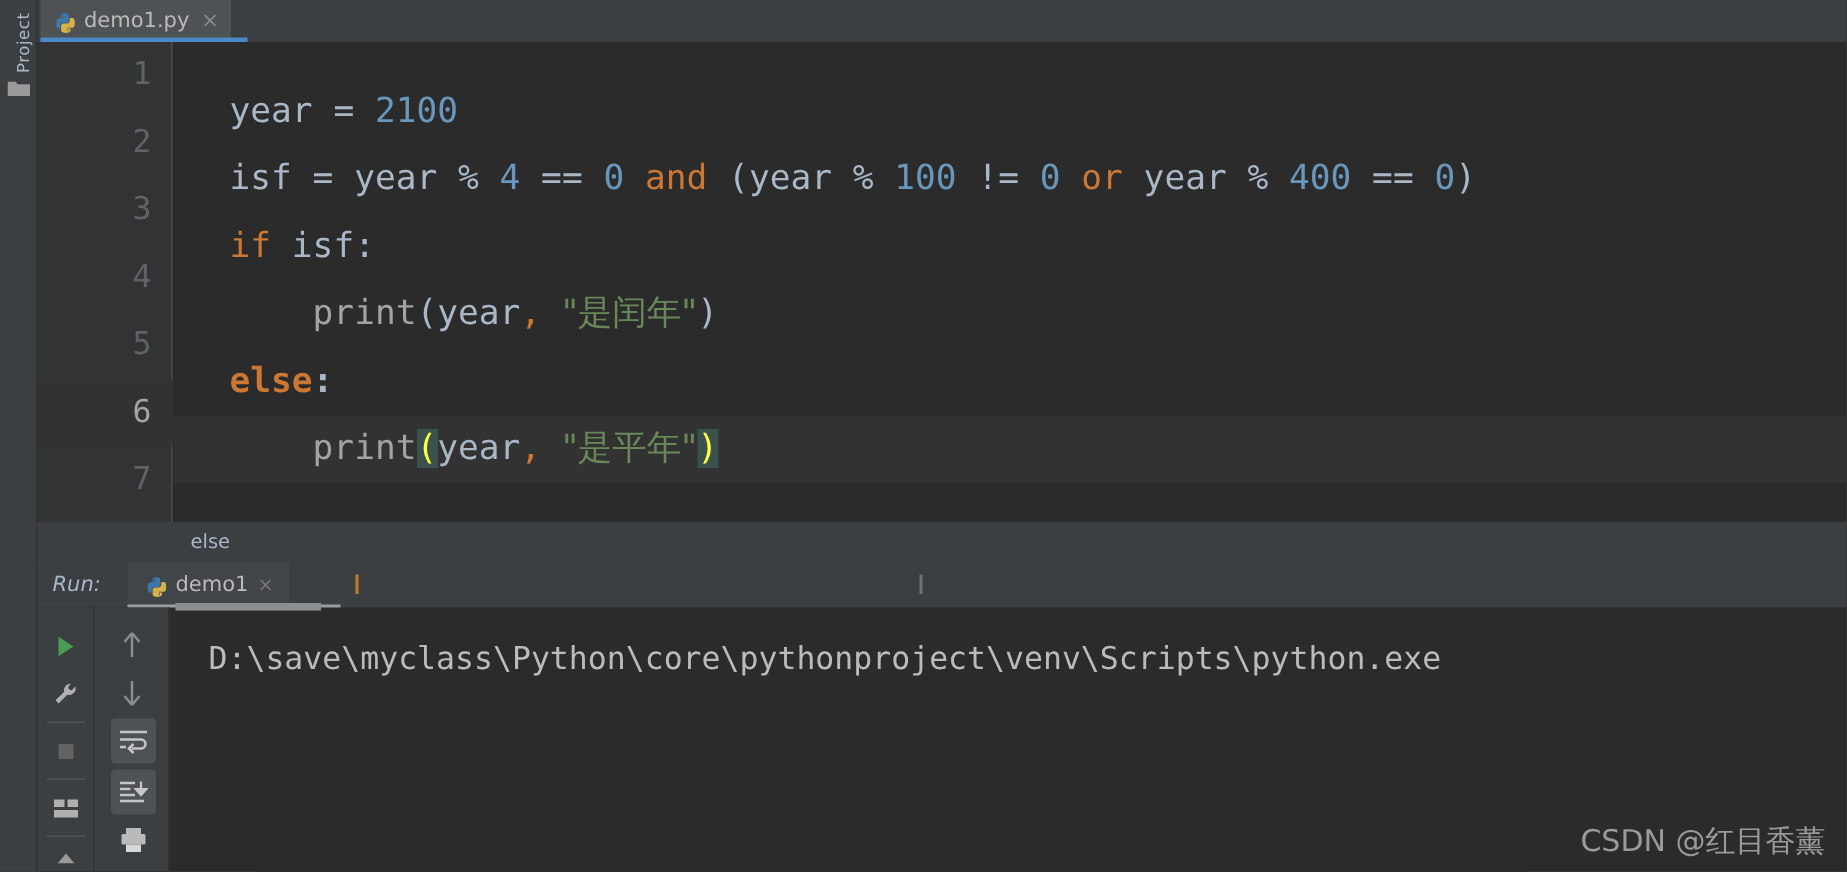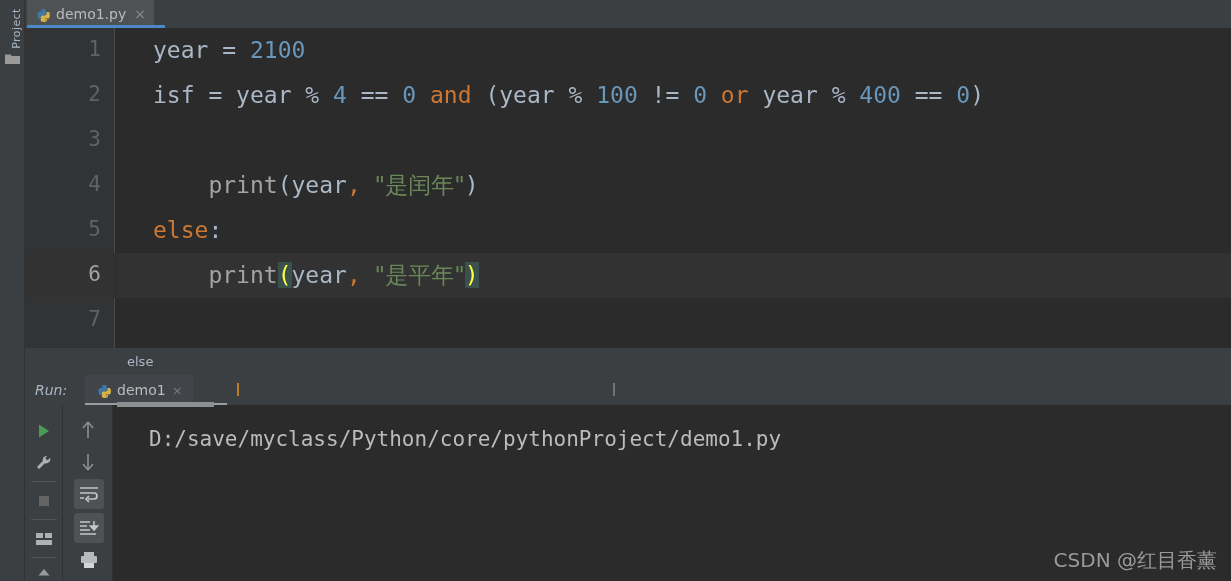--- a/index.html
+++ b/index.html
@@ -60,21 +60,21 @@
   .gutter-cur {
     position: absolute; left: 0; width: 90px; height: 45px; background: #323232;
   }
   .code-area {
     position: absolute; left: 91px; top: 0; right: 0; height: 320px;
     font-family: "DejaVu Sans Mono", "Liberation Mono", monospace;
     font-size: 23px;
   }
   .cline {
     position: absolute; left: 0; right: 0; height: 45px; line-height: 45px;
-    white-space: pre; padding-left: 37px;
+    white-space: pre; padding-left: 37px; margin-top: 24px;
   }
   .cline.cur { background: #323232; }
   .kw { color: #cc7832; }
   .num { color: #6897bb; }
   .str { color: #6a8759; }
   .fn { color: #a3a3a3; }
   .id { color: #a9b7c6; }
   .op { color: #a9b7c6; }
   .comma { color: #cc7832; }
   .brkhl { color: #ffff45; background: #3b514d; }
@@ -180,22 +180,23 @@
           <div class="lnum" style="top: 99px;">3</div>
           <div class="lnum" style="top: 144px;">4</div>
           <div class="lnum" style="top: 189px;">5</div>
           <div class="lnum cur" style="top: 234px;">6</div>
           <div class="lnum" style="top: 279px;">7</div>
         </div>
     </div>
     <div class="code-area" id="code-area">
         <div class="cline" style="top: 0px;"><span class="id">year</span><span class="op"> </span><span class="op">=</span><span class="op"> </span><span class="num">2100</span></div>
         <div class="cline" style="top: 45px;"><span class="id">isf</span><span class="op"> = </span><span class="id">year</span><span class="op"> % </span><span class="num">4</span><span class="op"> == </span><span class="num">0</span><span class="op"> </span><span class="kw">and</span><span class="op"> (</span><span class="id">year</span><span class="op"> % </span><span class="num">100</span><span class="op"> != </span><span class="num">0</span><span class="op"> </span><span class="kw">or</span><span class="op"> </span><span class="id">year</span><span class="op"> % </span><span class="num">400</span><span class="op"> == </span><span class="num">0</span><span class="op">)</span></div>
+        <div class="cline" style="top: 90px;"><span class="kw">if</span><span class="op"> </span><span class="id">isf</span><span class="op">:</span></div>
         <div class="cline" style="top: 135px;"><span class="op">    </span><span class="fn">print</span><span class="op">(</span><span class="id">year</span><span class="comma">,</span><span class="op"> </span><span class="str cn">"是闰年"</span><span class="op">)</span></div>
-        <div class="cline" style="top: 180px;"><span class="kw">else</span><span class="op">:</span></div>
+        <div class="cline" style="top: 180px; font-weight: bold;"><span class="kw">else</span><span class="op">:</span></div>
         <div class="cline cur" style="top: 225px;"><span class="op">    </span><span class="fn">print</span><span class="brkhl">(</span><span class="id">year</span><span class="comma">,</span><span class="op"> </span><span class="str cn">"是平年"</span><span class="brkhl">)</span></div>
         <div class="cline" style="top: 270px;"></div>
       </div>
   </div>
 
   <div class="breadcrumb">
     <span class="breadcrumb-text">else</span>
   </div>
 
   <div class="run-header">
@@ -279,18 +280,18 @@
       <div class="tb-btn" style="left:12px; top:142px; width:28px; height:26px;">
         <svg width="20" height="18" viewBox="0 0 20 18">
           <rect x="5" y="1" width="10" height="4" fill="#b8babc"></rect>
           <rect x="2" y="5" width="16" height="7" rx="1" fill="#b8babc"></rect>
           <rect x="5" y="12" width="10" height="5" fill="#d4d6d8"></rect>
         </svg>
       </div>
     </div>
 
     <div class="console-out" id="console-out">
-        <div class="oline indent">D:/save/myclass/Python/core/pythonProject/demo1.py</div>
+        <div class="oline">D:\save\myclass\Python\core\pythonproject\venv\Scripts\python.exe</div>
       </div>
     <div class="watermark">CSDN @红目香薰</div>
   </div>
 
 </div>
 
 </body></html>

